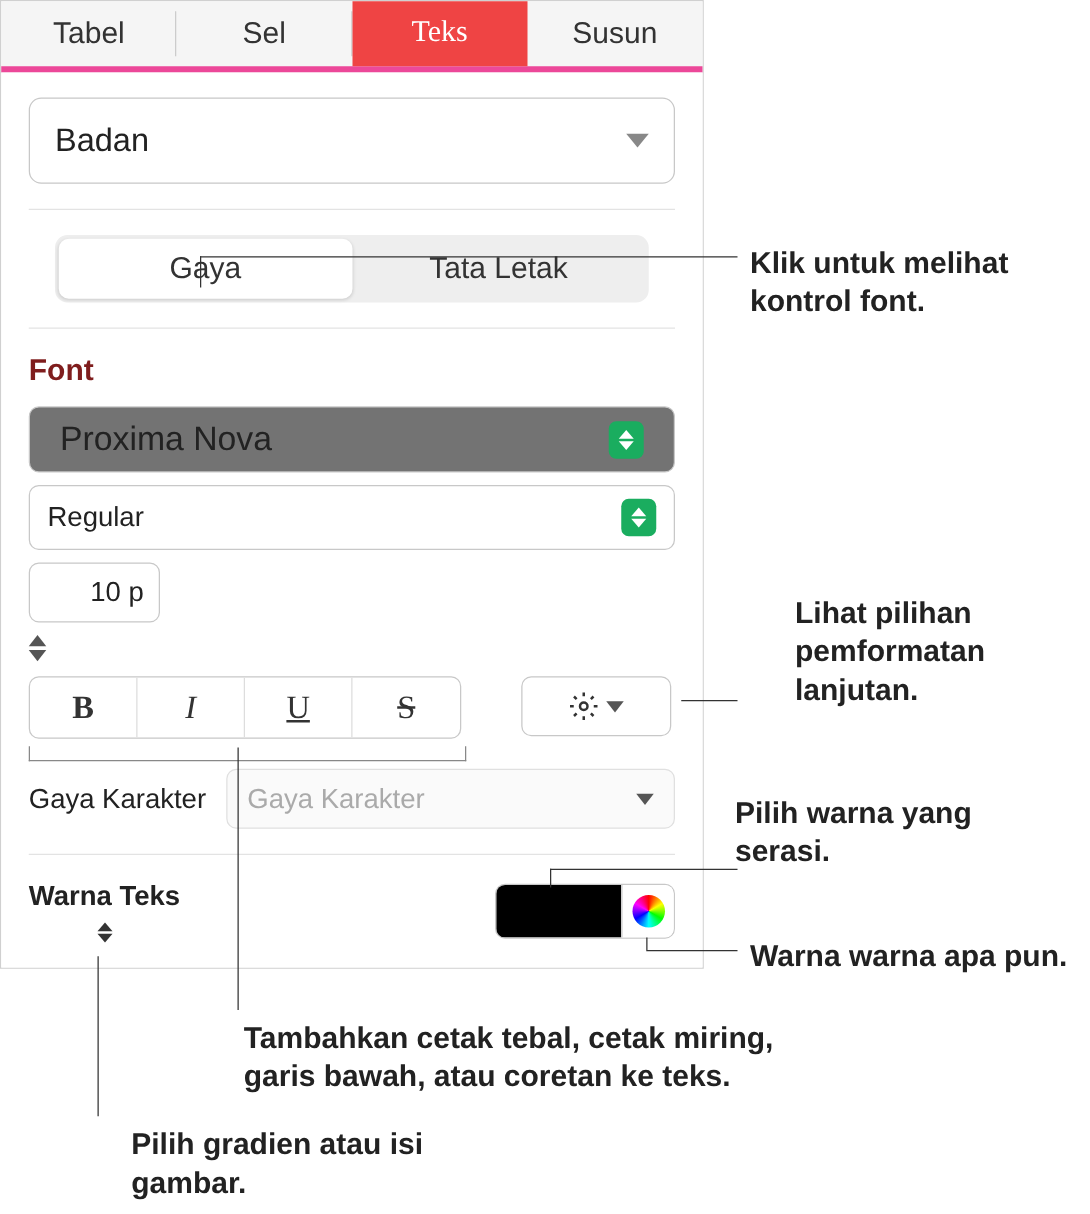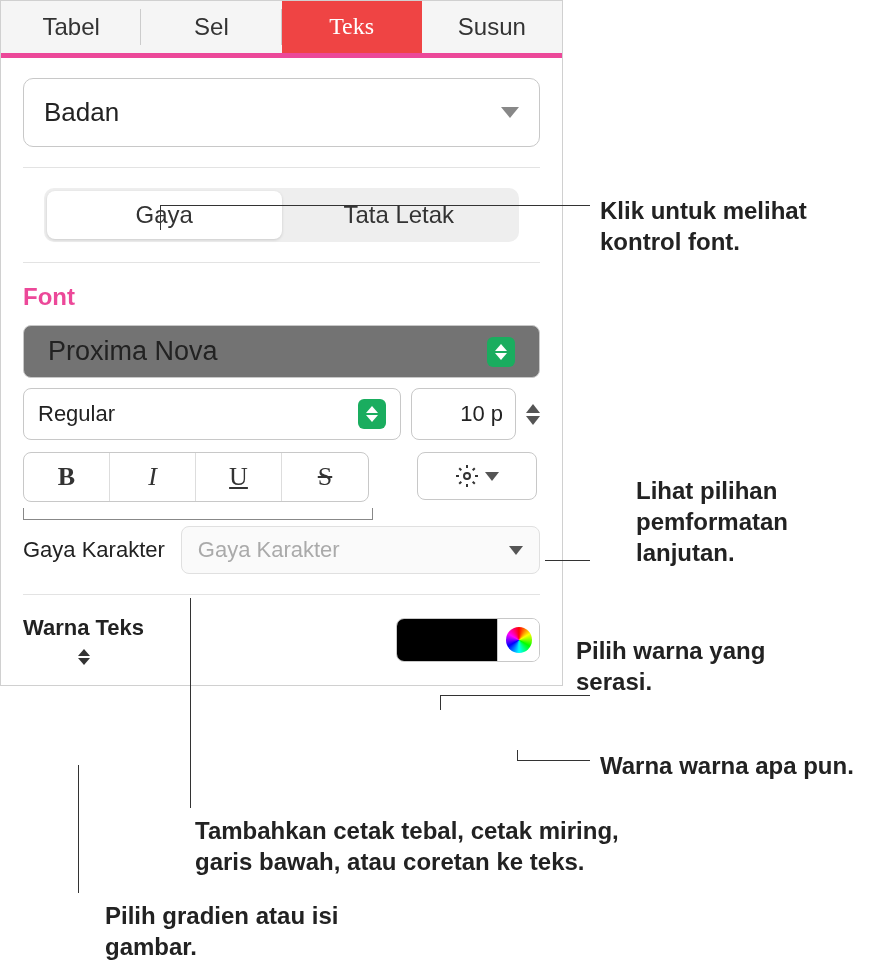--- a/index.html
+++ b/index.html
@@ -95,21 +95,21 @@
       border-radius: 8px;
       cursor: pointer;
     }
     .segment.active {
       background: #fff;
       box-shadow: 0 1px 3px rgba(0,0,0,0.15);
     }
     .section-label {
       font-size: 24px;
       font-weight: 600;
-      color: #ec4899;
+      color: #7f1d1d;
       margin-bottom: 14px;
     }
     .font-select {
       width: 100%;
       border: 1px solid #c8c8c8;
       border-radius: 8px;
       padding: 10px 24px;
       font-size: 27px;
       color: #222;
       background: #737373;
@@ -139,20 +139,21 @@
     .green-stepper .down {
       width: 0; height: 0;
       border-left: 6px solid transparent;
       border-right: 6px solid transparent;
       border-top: 7px solid #fff;
     }
     .row {
       display: flex;
       gap: 10px;
       align-items: stretch;
+      flex-direction: column;
     }
     .weight-select {
       flex: 1;
       border: 1px solid #c8c8c8;
       border-radius: 8px;
       padding: 10px 14px;
       font-size: 22px;
       color: #222;
       background: #fff;
       display: flex;
@@ -441,21 +442,21 @@
   </div>
 </div>
 
 <div class="callout" style="left:600px; top:195px; width:250px;">Klik untuk melihat kontrol font.</div>
 <div class="callout-line" style="left:160px; top:205px; width:430px; height:1px;"></div>
 <div class="callout-line" style="left:160px; top:205px; width:1px; height:25px;"></div>
 
 <div class="callout" style="left:600px; top:475px; width:250px;margin-left:36px;">Lihat pilihan pemformatan lanjutan.</div>
 <div class="callout-line" style="left:545px; top:560px; width:45px; height:1px;"></div>
 
-<div class="callout" style="left:576px; top:635px; width:250px;">Pilih warna yang serasi.</div>
+<div class="callout" style="left:588px; top:635px; width:250px;">Pilih warna yang serasi.</div>
 <div class="callout-line" style="left:440px; top:695px; width:150px; height:1px;"></div>
 <div class="callout-line" style="left:440px; top:695px; width:1px; height:15px;"></div>
 
 <div class="callout" style="left:600px; top:750px; width:270px;">Warna warna apa pun.</div>
 <div class="callout-line" style="left:517px; top:760px; width:73px; height:1px;"></div>
 <div class="callout-line" style="left:517px; top:750px; width:1px; height:10px;"></div>
 
 <div class="callout" style="left:195px; top:815px; width:460px;">Tambahkan cetak tebal, cetak miring, garis bawah, atau coretan ke teks.</div>
 <div class="callout-line" style="left:190px; top:598px; width:1px; height:210px;"></div>
 

